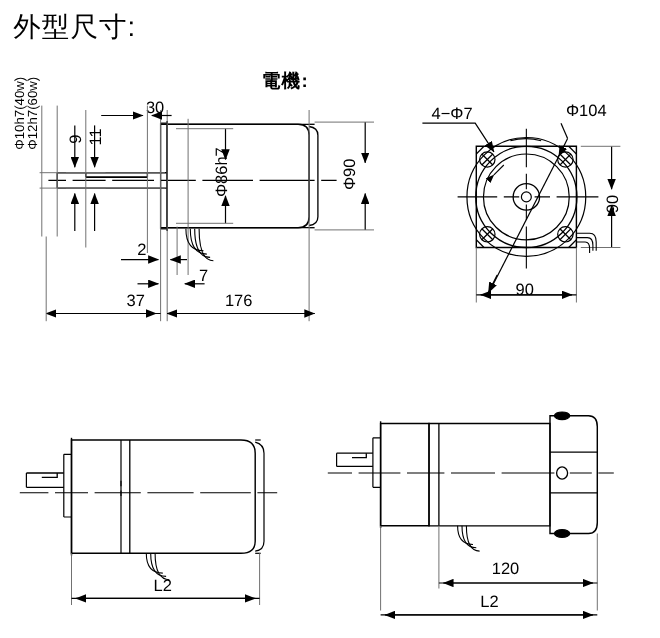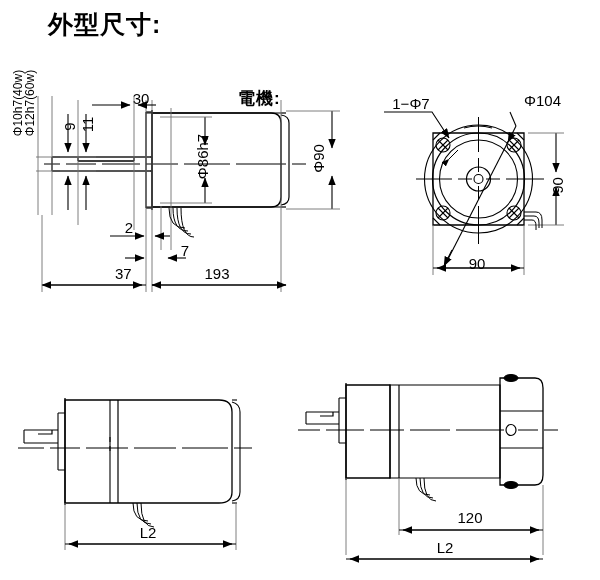--- a/index.html
+++ b/index.html
@@ -8,24 +8,24 @@
     background:#ffffff;
     font-family:"Liberation Sans","DejaVu Sans",sans-serif;
     color:#000;
     position:relative;
     overflow:hidden;
   }
   #sheet{position:absolute;inset:0;}
   svg.draw{position:absolute;left:0;top:0;width:600px;height:580px;}
 
   .title-text{
-    font-size:25px;font-weight:bold;letter-spacing:1px;margin-left:36px;
+    font-size:25px;font-weight:normal;letter-spacing:1px;
   }
   .section-text{
-    font-size:17px;font-weight:bold;letter-spacing:1px;margin-top:25px;
+    font-size:17px;font-weight:bold;letter-spacing:1px;
   }
   .dim{font-size:15px;}
   .lbl-rot{font-size:12px;}
 </style>
 </head>
 <body>
 
 <div id="sheet">
 
   <div style="position:absolute;left:12px;top:8px;" class="title-text">外型尺寸:</div>
@@ -41,30 +41,30 @@
 
   <div style="position:absolute;left:124px;top:90px;width:34px;text-align:center;" class="dim">30</div>
 
   <div style="position:absolute;left:164px;top:148px;width:76px;transform:rotate(-90deg);transform-origin:50% 50%;text-align:center;" class="dim">Φ86h7</div>
 
   <div style="position:absolute;left:290px;top:150px;width:56px;transform:rotate(-90deg);transform-origin:50% 50%;text-align:center;" class="dim">Φ90</div>
 
   <div style="position:absolute;left:118px;top:219px;width:22px;text-align:center;" class="dim">2</div>
   <div style="position:absolute;left:174px;top:242px;width:22px;text-align:center;" class="dim">7</div>
   <div style="position:absolute;left:115px;top:265px;width:34px;text-align:left;" class="dim">37</div>
-  <div style="position:absolute;left:194px;top:265px;width:46px;text-align:center;" class="dim">193</div>
-
-  <div style="position:absolute;left:383px;top:95px;width:56px;text-align:center;" class="dim">1−Φ7</div>
-  <div style="position:absolute;left:505px;top:92px;width:56px;text-align:right;" class="dim">Φ104</div>
+  <div style="position:absolute;left:194px;top:265px;width:46px;text-align:center;" class="dim">176</div>
+
+  <div style="position:absolute;left:383px;top:95px;width:56px;text-align:center;" class="dim">4−Φ7</div>
+  <div style="position:absolute;left:505px;top:92px;width:56px;text-align:center;" class="dim">Φ104</div>
   <div style="position:absolute;left:539px;top:177px;width:36px;transform:rotate(-90deg);transform-origin:50% 50%;text-align:center;" class="dim">90</div>
   <div style="position:absolute;left:459px;top:255px;width:36px;text-align:center;" class="dim">90</div>
 
   <div style="position:absolute;left:128px;top:524px;width:40px;text-align:center;" class="dim">L2</div>
 
-  <div style="position:absolute;left:447px;top:509px;width:46px;text-align:center;" class="dim">120</div>
+  <div style="position:absolute;left:447px;top:509px;width:46px;" class="dim">120</div>
   <div style="position:absolute;left:425px;top:539px;width:40px;text-align:center;" class="dim">L2</div>
 
   <svg class="draw" viewBox="0 0 600 580" xmlns="http://www.w3.org/2000/svg">
     <defs>
       <marker id="ah" markerWidth="9" markerHeight="7" refX="8.5" refY="3.5" orient="auto">
         <polygon points="0,0 9,3.5 0,7" fill="#000"></polygon>
       </marker>
       <marker id="ahs" markerWidth="8" markerHeight="6" refX="7.5" refY="3" orient="auto">
         <polygon points="0,0 8,3 0,6" fill="#000"></polygon>
       </marker>

